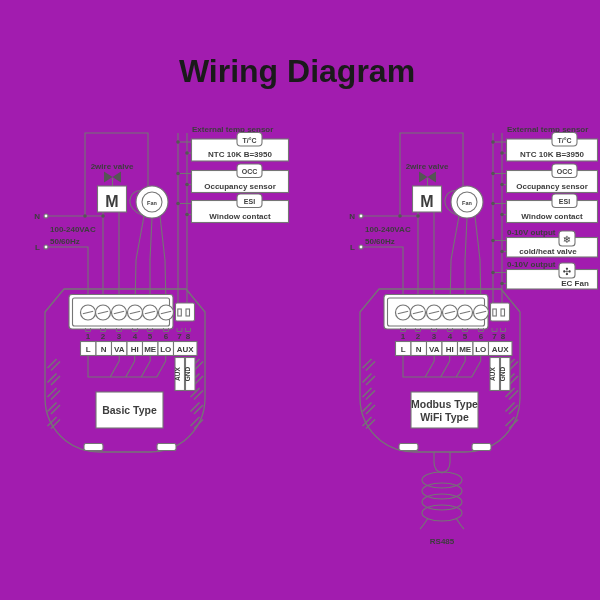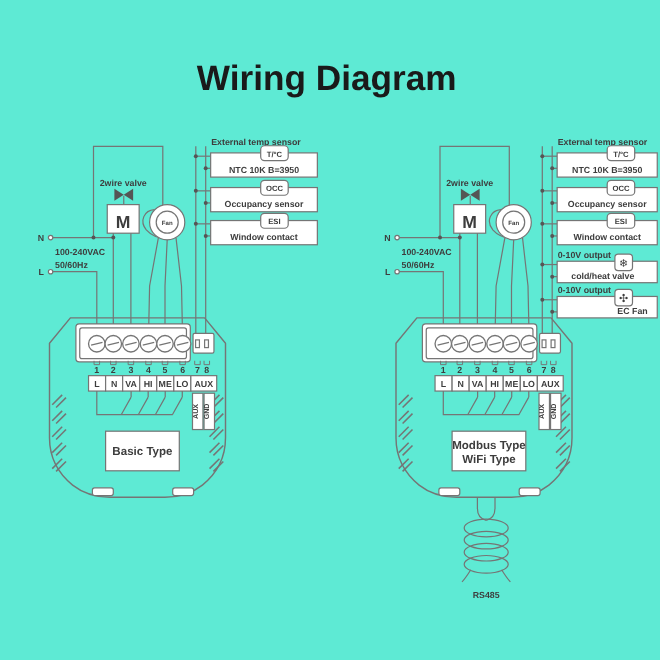--- a/index.html
+++ b/index.html
@@ -1,16 +1,16 @@
 <!DOCTYPE html>
 <html><head>
 <meta charset="utf-8">
 <style>
   html,body{margin:0;padding:0;background:#ffffff;}
-  #stage{position:relative;width:600px;height:600px;background:#5eead4;overflow:hidden;
+  #stage{position:relative;width:600px;height:600px;background:#a21caf;overflow:hidden;
          font-family:"Liberation Sans", sans-serif;}
   svg{position:absolute;left:0;top:0;}
   svg text{font-family:"Liberation Sans", sans-serif;fill:#3d3d3d;}
   .wire{fill:none;stroke:#757575;stroke-width:1.1;}
   .wire2{fill:none;stroke:#757575;stroke-width:1.3;stroke-linejoin:round;}
   .box{fill:#ffffff;stroke:#757575;stroke-width:1.1;}
   .dot{fill:#555555;stroke:none;}
   .ttl{font-size:32px;font-weight:bold;fill:#1a1a1a;}
   .t8b{font-size:8px;font-weight:bold;text-anchor:middle;}
   .t8s{font-size:8px;font-weight:bold;text-anchor:start;}

